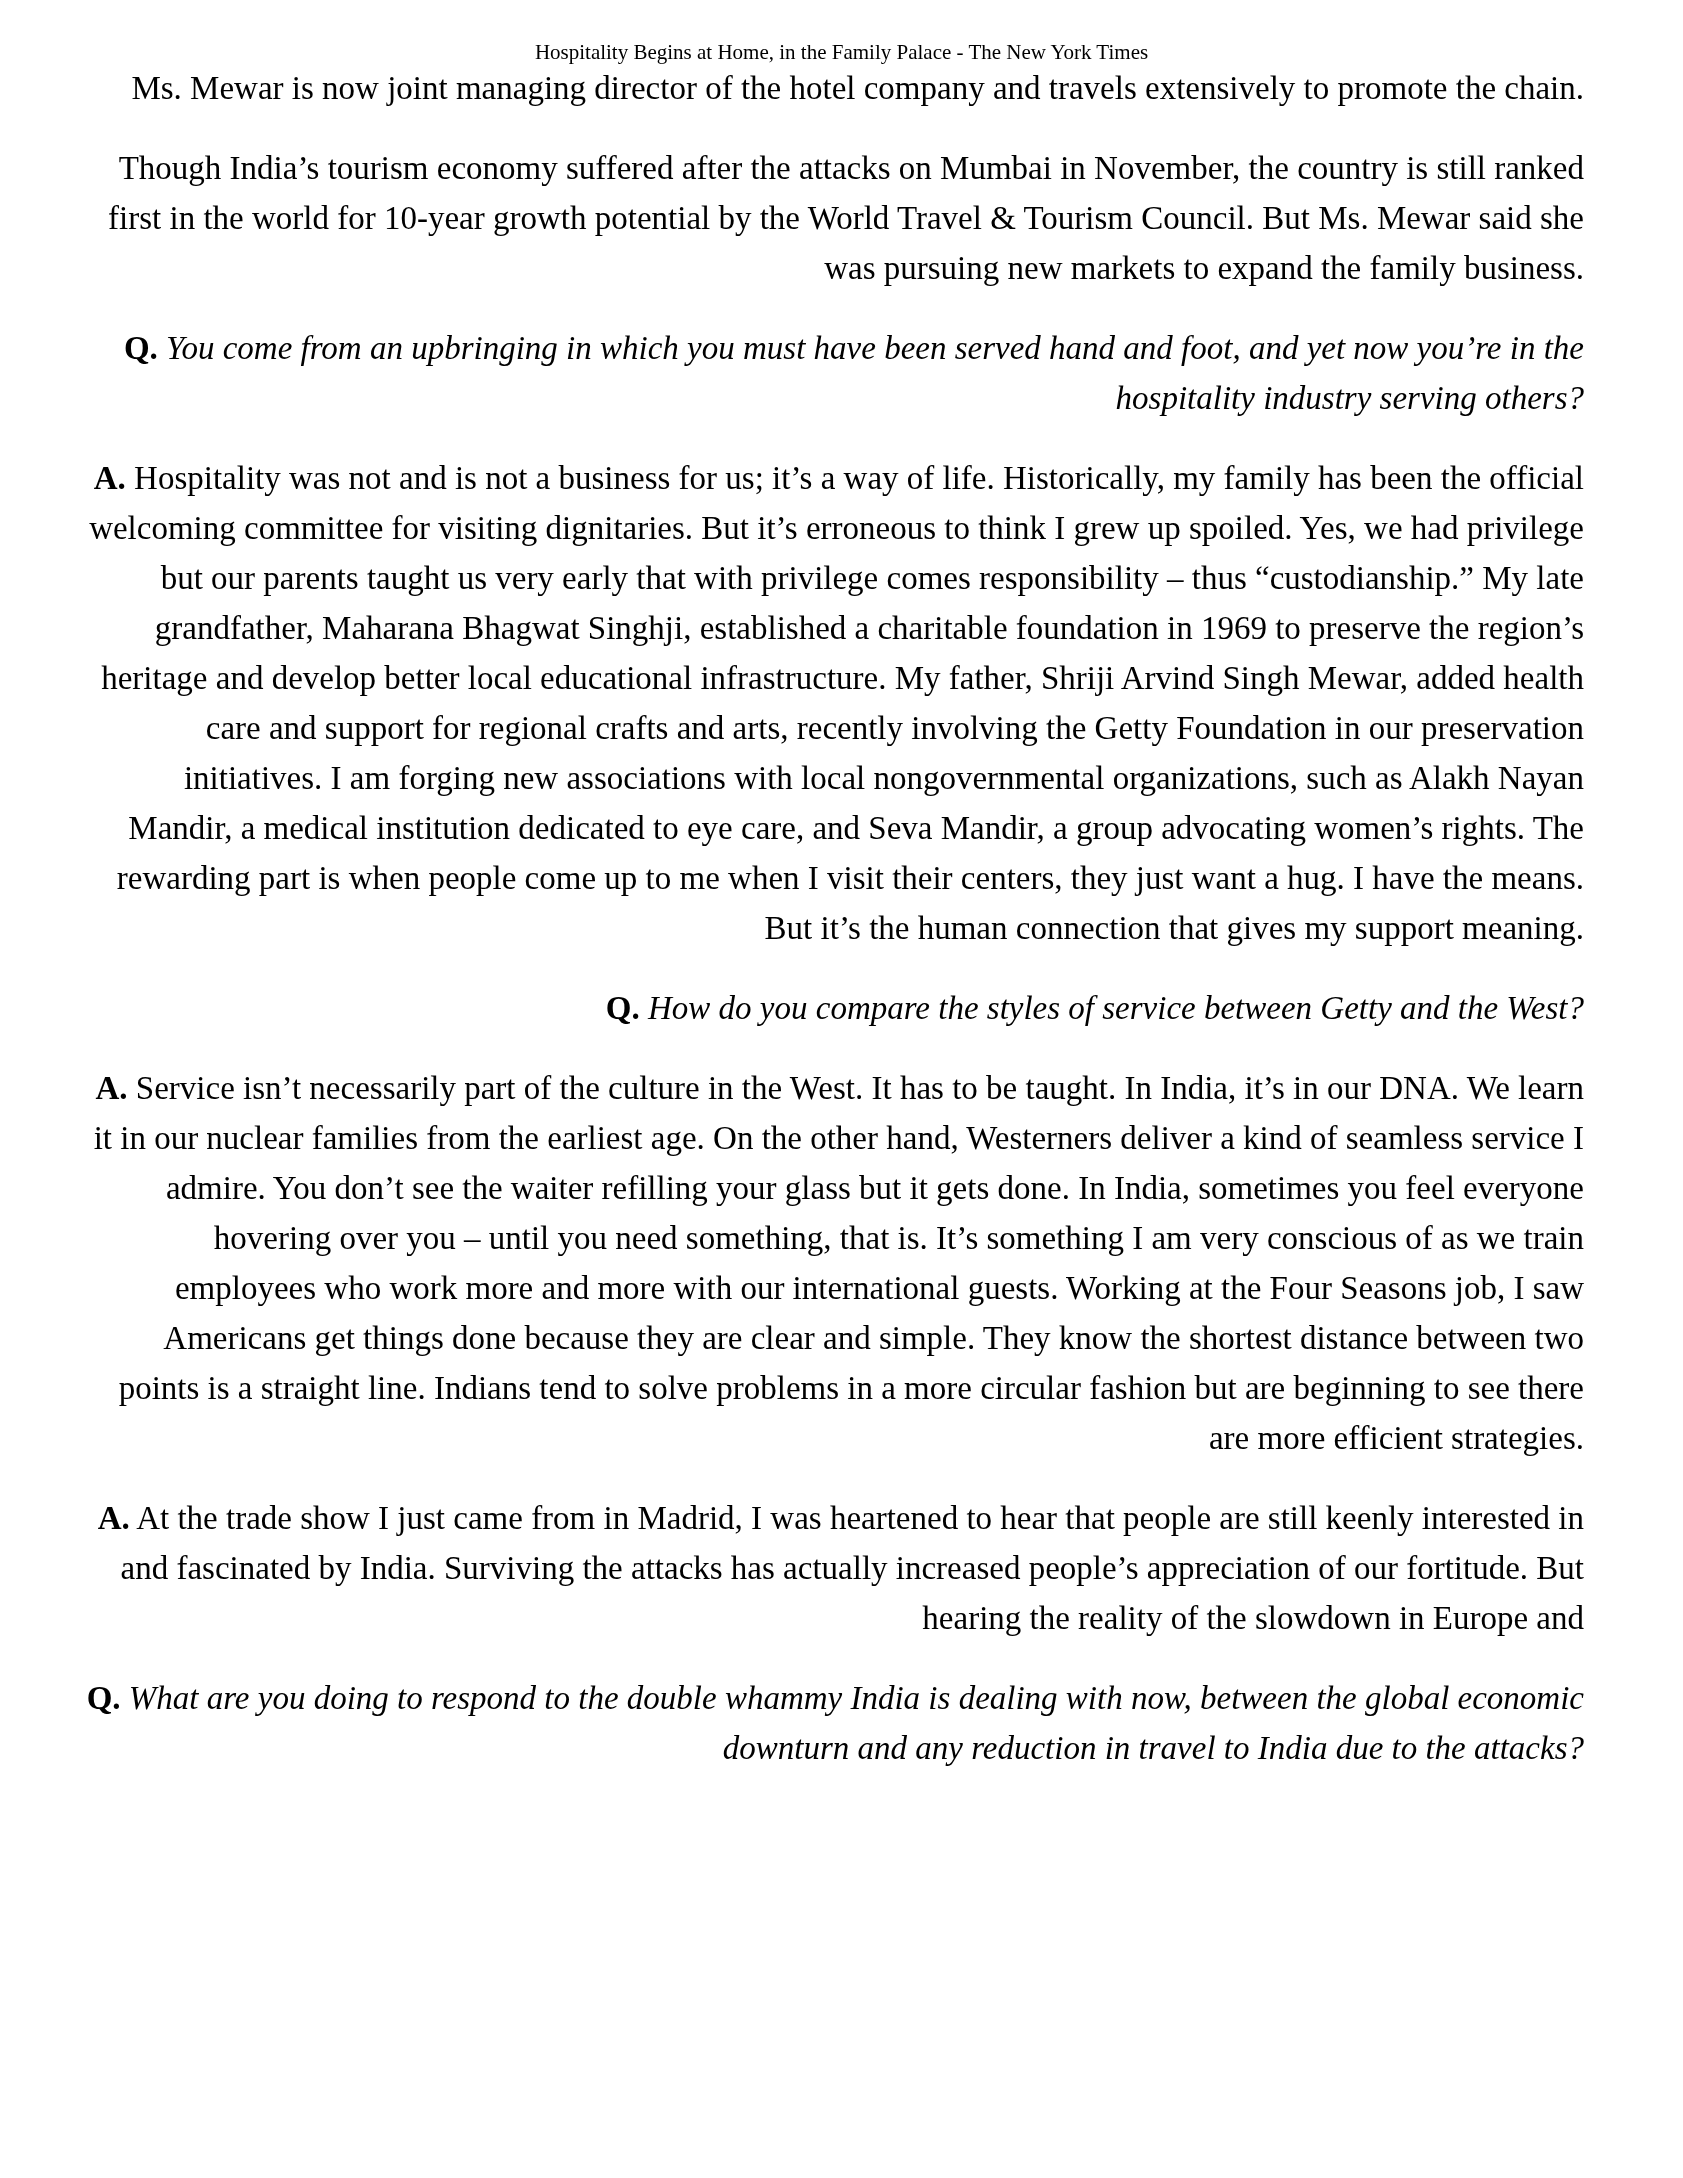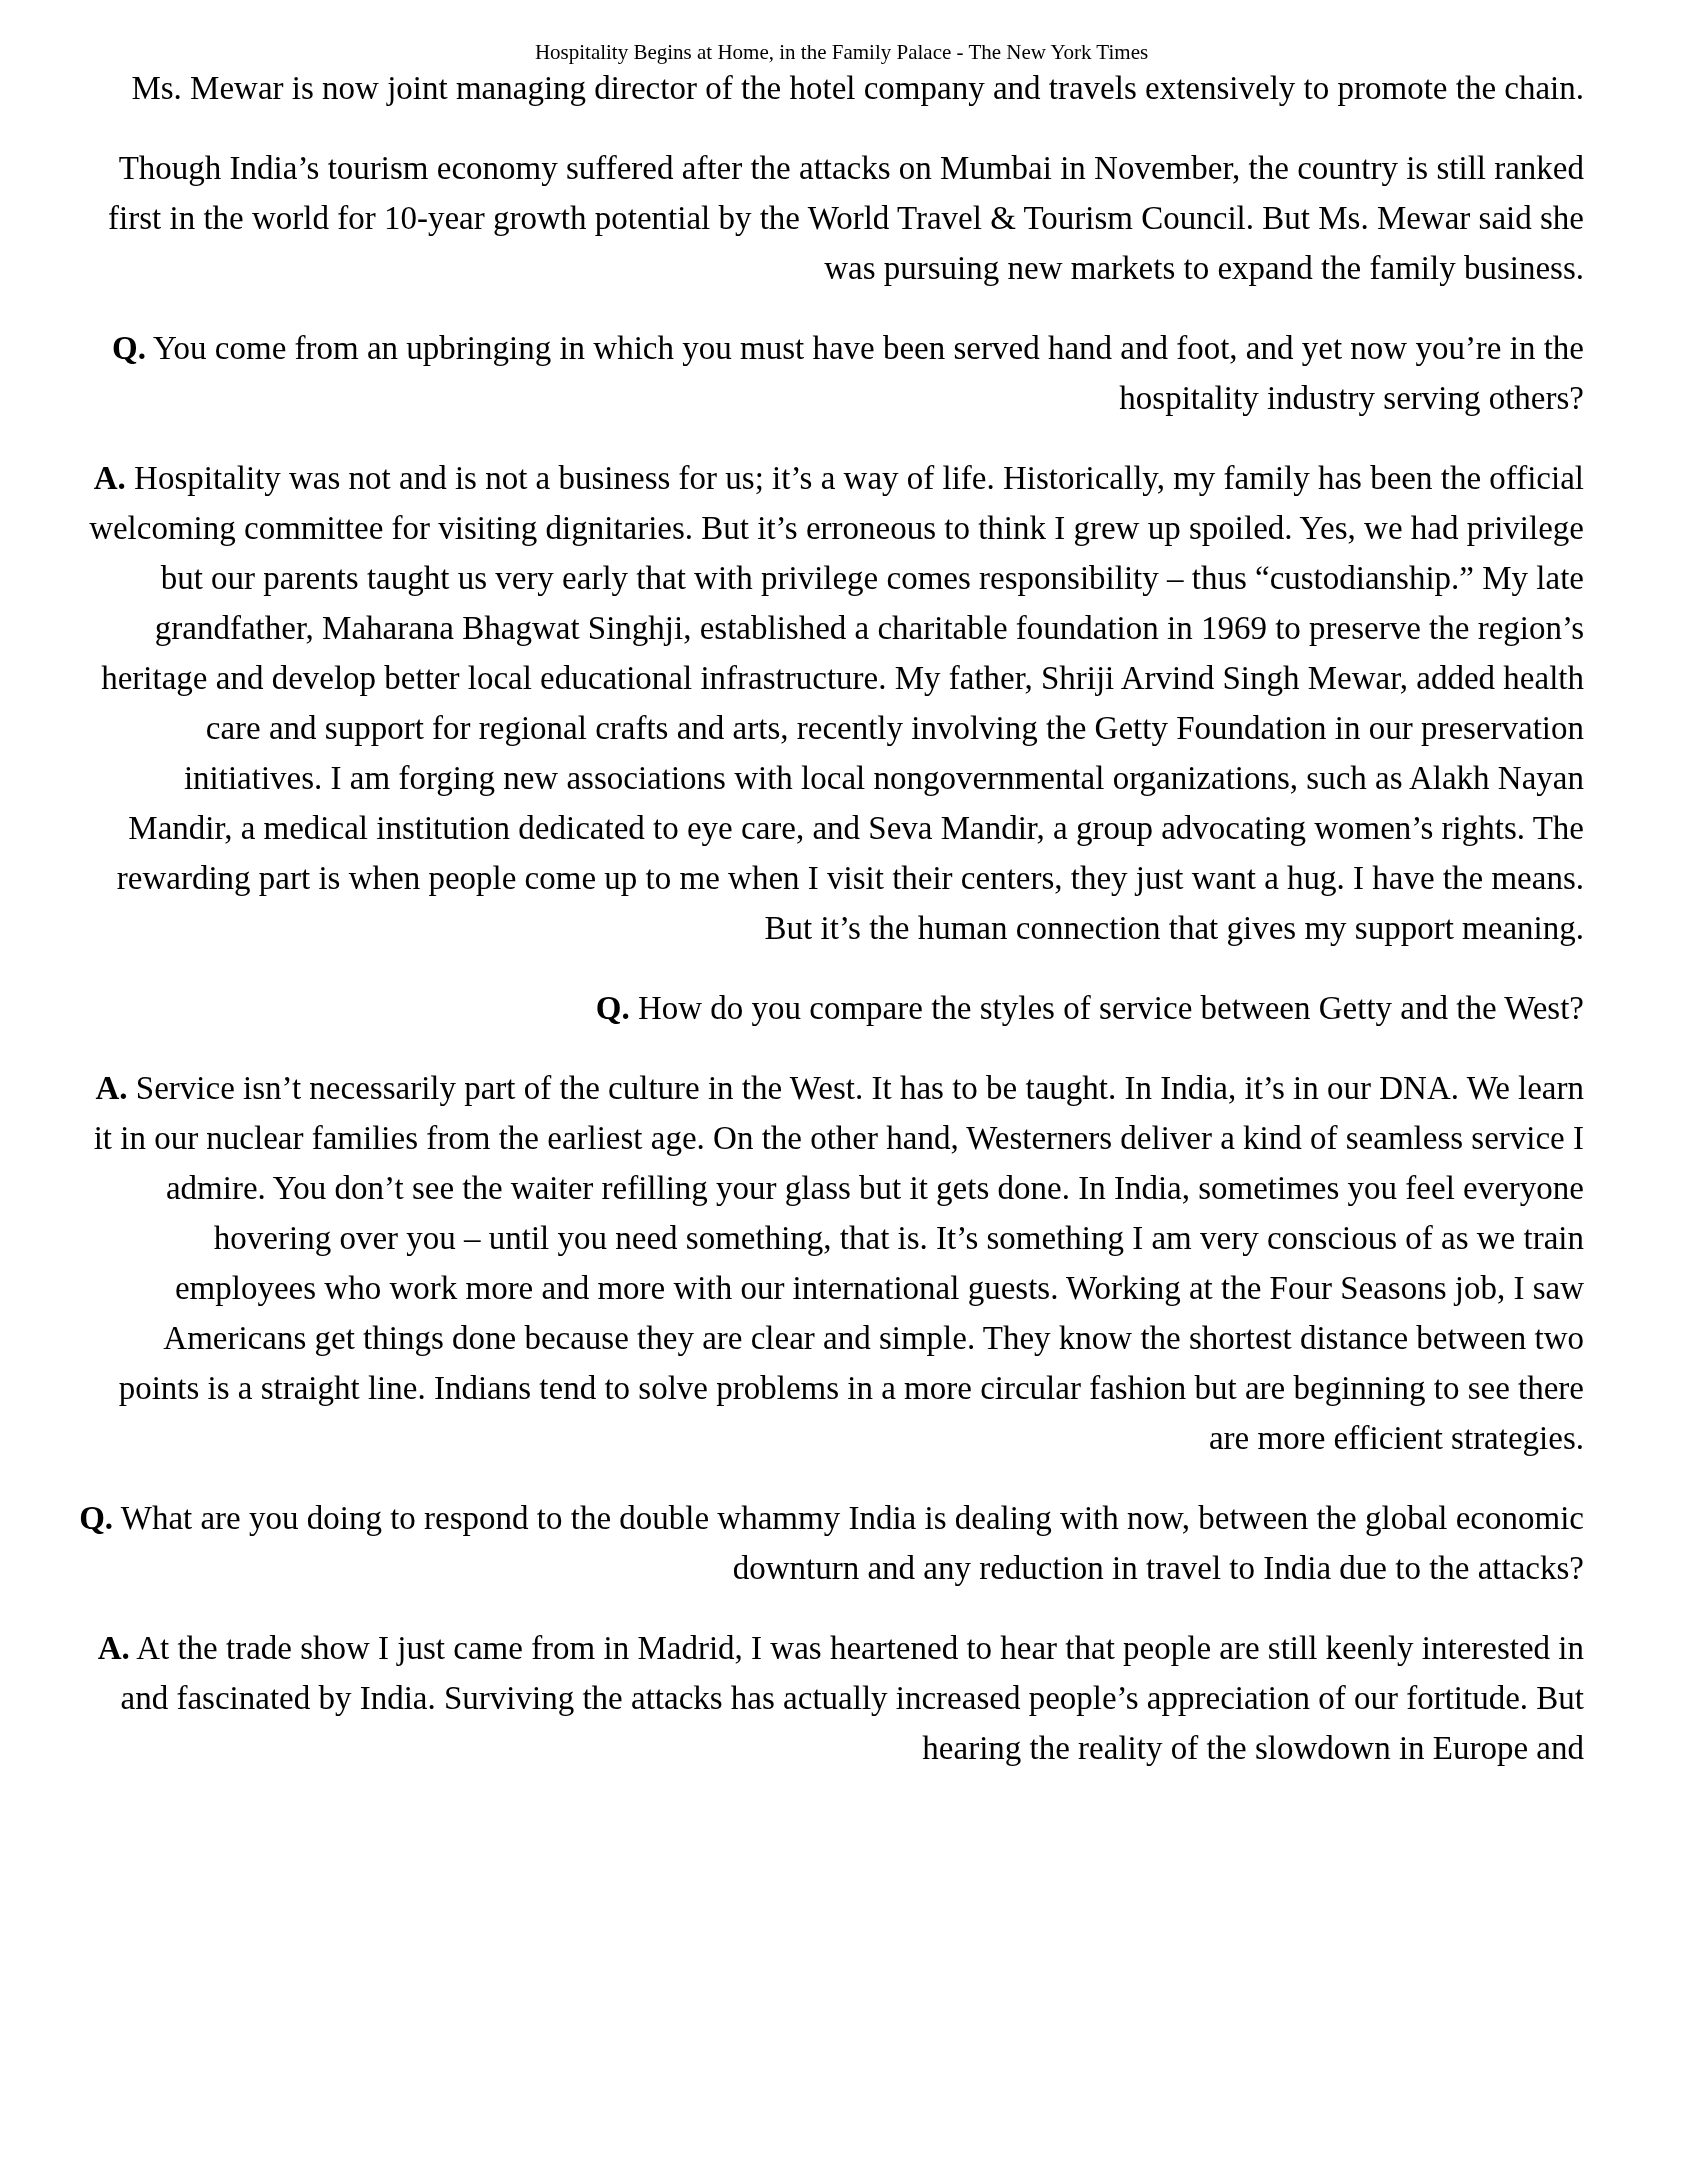--- a/index.html
+++ b/index.html
@@ -35,20 +35,21 @@
     margin: 0 0 30px 0;
     font-size: 33px;
     line-height: 50px;
     text-align: right;
   }
   .qa-prefix {
     font-weight: bold;
     font-style: normal;
   }
   .q-text {
+    font-style: italic;
   }
   .print-footer {
     position: absolute;
     top: 2105px;
     left: 61px;
     right: 71px;
     display: flex;
     justify-content: space-between;
     align-items: baseline;
     font-size: 20px;
@@ -69,23 +70,23 @@
     <p>Though India’s tourism economy suffered after the attacks on Mumbai in November, the country is still ranked first in the world for 10-year growth potential by the World Travel &amp; Tourism Council. But Ms. Mewar said she was pursuing new markets to expand the family business.</p>
 
     <p><span class="qa-prefix">Q.</span> <span class="q-text">You come from an upbringing in which you must have been served hand and foot, and yet now you’re in the hospitality industry serving others?</span></p>
 
     <p><span class="qa-prefix">A.</span> <span class="a-text">Hospitality was not and is not a business for us; it’s a way of life. Historically, my family has been the official welcoming committee for visiting dignitaries. But it’s erroneous to think I grew up spoiled. Yes, we had privilege but our parents taught us very early that with privilege comes responsibility – thus “custodianship.” My late grandfather, Maharana Bhagwat Singhji, established a charitable foundation in 1969 to preserve the region’s heritage and develop better local educational infrastructure. My father, Shriji Arvind Singh Mewar, added health care and support for regional crafts and arts, recently involving the Getty Foundation in our preservation initiatives. I am forging new associations with local nongovernmental organizations, such as Alakh Nayan Mandir, a medical institution dedicated to eye care, and Seva Mandir, a group advocating women’s rights. The rewarding part is when people come up to me when I visit their centers, they just want a hug. I have the means. But it’s the human connection that gives my support meaning.</span></p>
 
     <p><span class="qa-prefix">Q.</span> <span class="q-text">How do you compare the styles of service between Getty and the West?</span></p>
 
     <p><span class="qa-prefix">A.</span> <span class="a-text">Service isn’t necessarily part of the culture in the West. It has to be taught. In India, it’s in our DNA. We learn it in our nuclear families from the earliest age. On the other hand, Westerners deliver a kind of seamless service I admire. You don’t see the waiter refilling your glass but it gets done. In India, sometimes you feel everyone hovering over you – until you need something, that is. It’s something I am very conscious of as we train employees who work more and more with our international guests. Working at the Four Seasons job, I saw Americans get things done because they are clear and simple. They know the shortest distance between two points is a straight line. Indians tend to solve problems in a more circular fashion but are beginning to see there are more efficient strategies.</span></p>
 
+    <p><span class="qa-prefix">A.</span> <span class="a-text">At the trade show I just came from in Madrid, I was heartened to hear that people are still keenly interested in and fascinated by India. Surviving the attacks has actually increased people’s appreciation of our fortitude. But hearing the reality of the slowdown in Europe and</span></p>
+
     <p><span class="qa-prefix">Q.</span> <span class="q-text">What are you doing to respond to the double whammy India is dealing with now, between the global economic downturn and any reduction in travel to India due to the attacks?</span></p>
-
-    <p><span class="qa-prefix">A.</span> <span class="a-text">At the trade show I just came from in Madrid, I was heartened to hear that people are still keenly interested in and fascinated by India. Surviving the attacks has actually increased people’s appreciation of our fortitude. But hearing the reality of the slowdown in Europe and</span></p>
 
   </div>
 
   <div class="print-footer">
     <span>https://www.nytimes.com/2009/02/21/business/21interview.html</span>
     <span>2/2</span>
   </div>
 
 </div>
 

